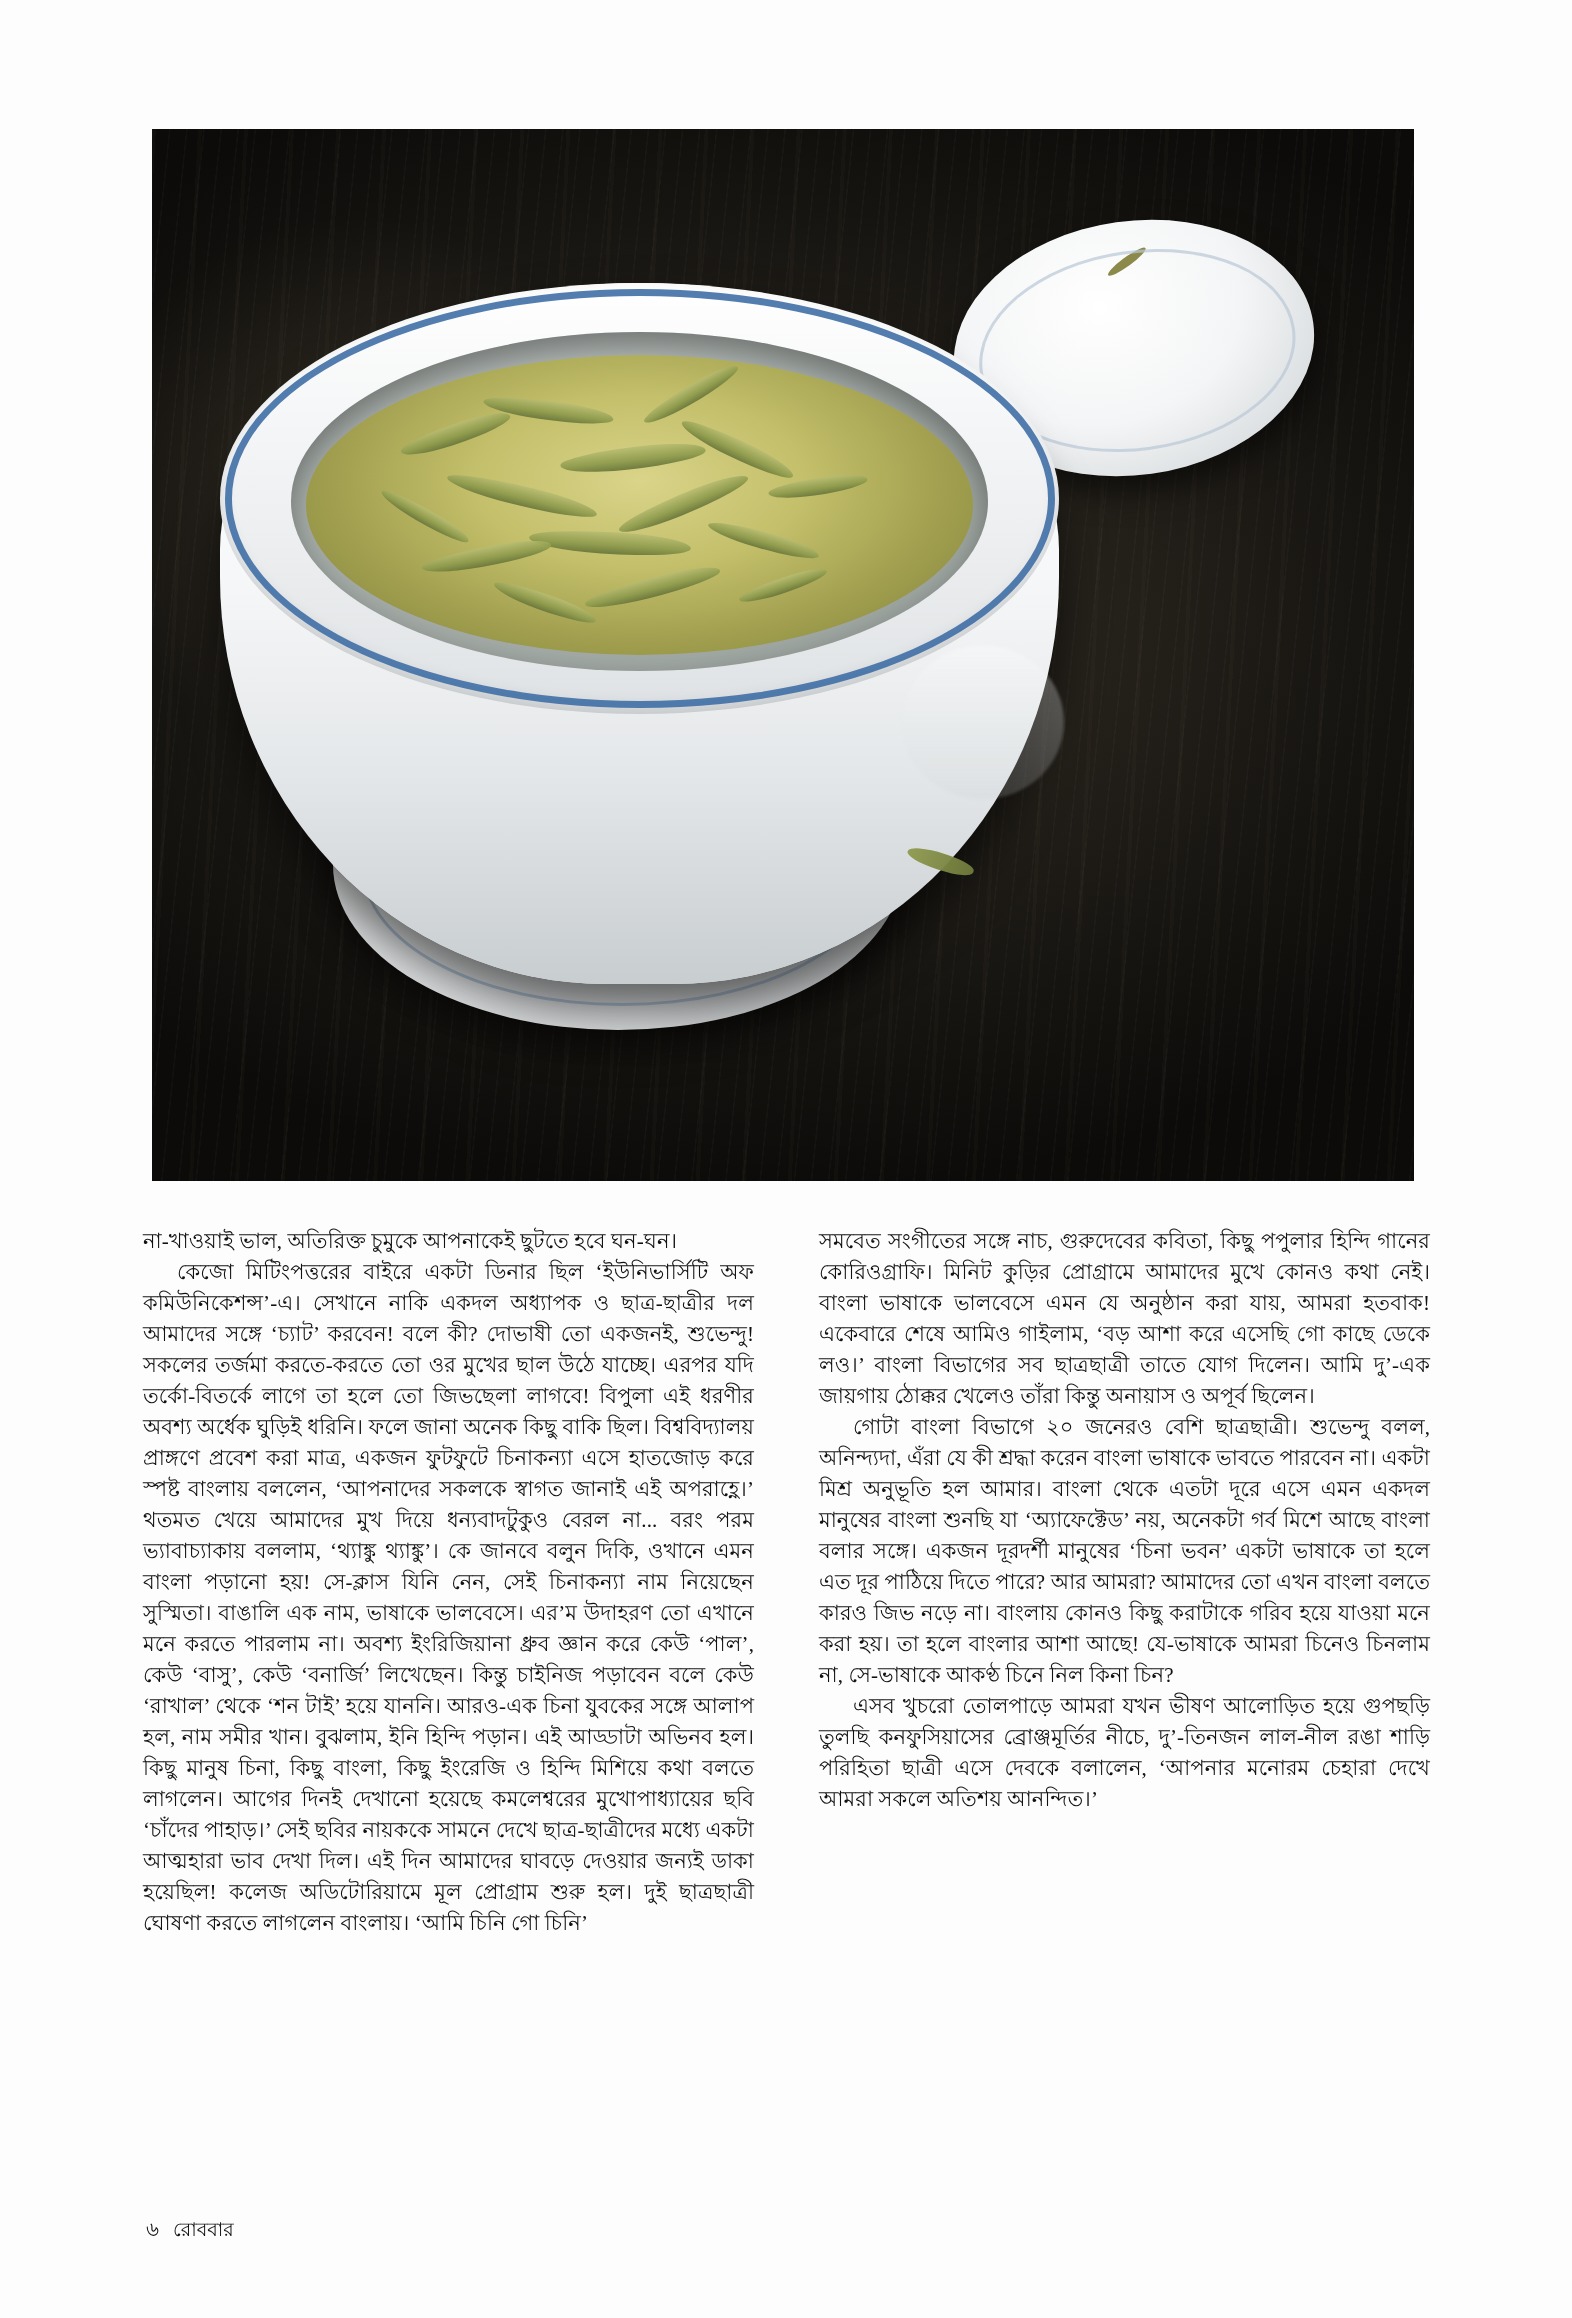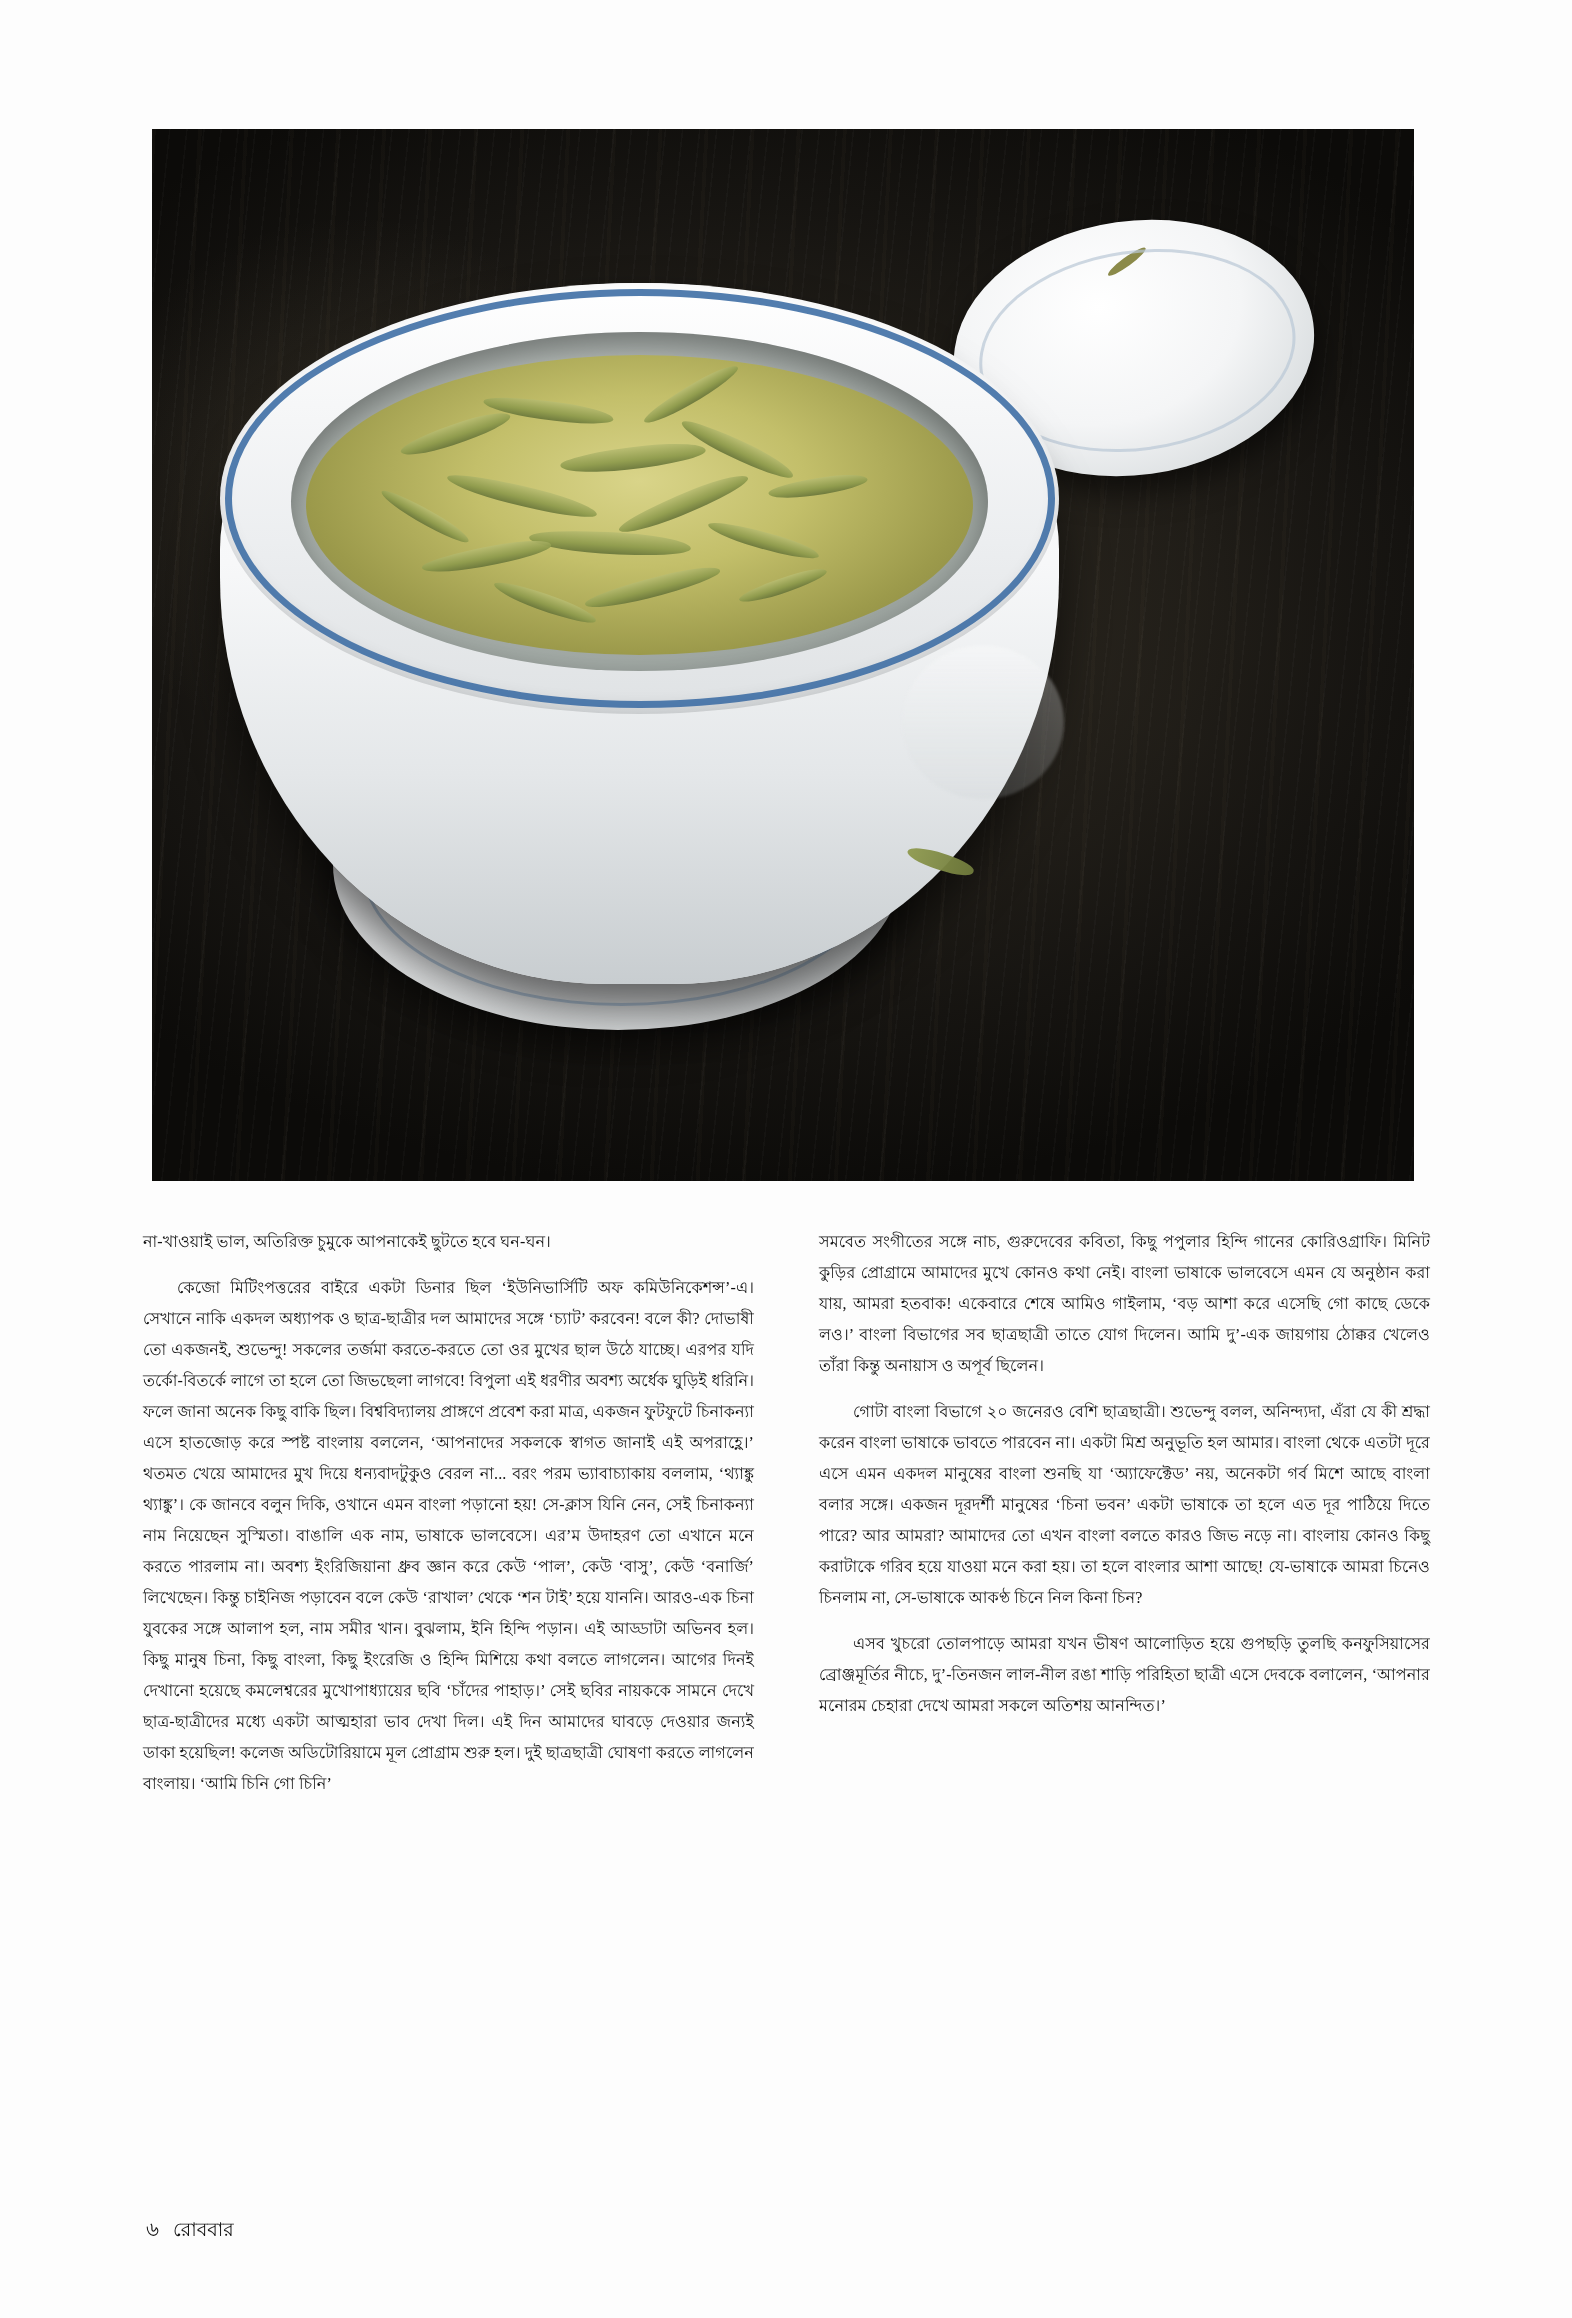--- a/index.html
+++ b/index.html
@@ -180,29 +180,29 @@
     top: 1226px;
     width: 1287px;
     display: flex;
     gap: 65px;
   }
   .col {
     width: 611px;
   }
   .col p {
     margin: 0;
-    font-size: 16px;
+    font-size: 21px;
     line-height: 31px;
     text-align: justify;
     text-justify: inter-word;
     font-family: "Liberation Serif", serif;
     letter-spacing: 0.1px;
   }
   .col p.indent { text-indent: 34px; }
-  .col p + p { margin-top: 15px; }
+  .col p + p { margin-top: 0px; }
   .tobecont {
     text-align: right !important;
     text-indent: 0 !important;
     margin-top: 9.2px !important;
   }
 
   
   .footer {
     position: absolute;
     left: 146px;

